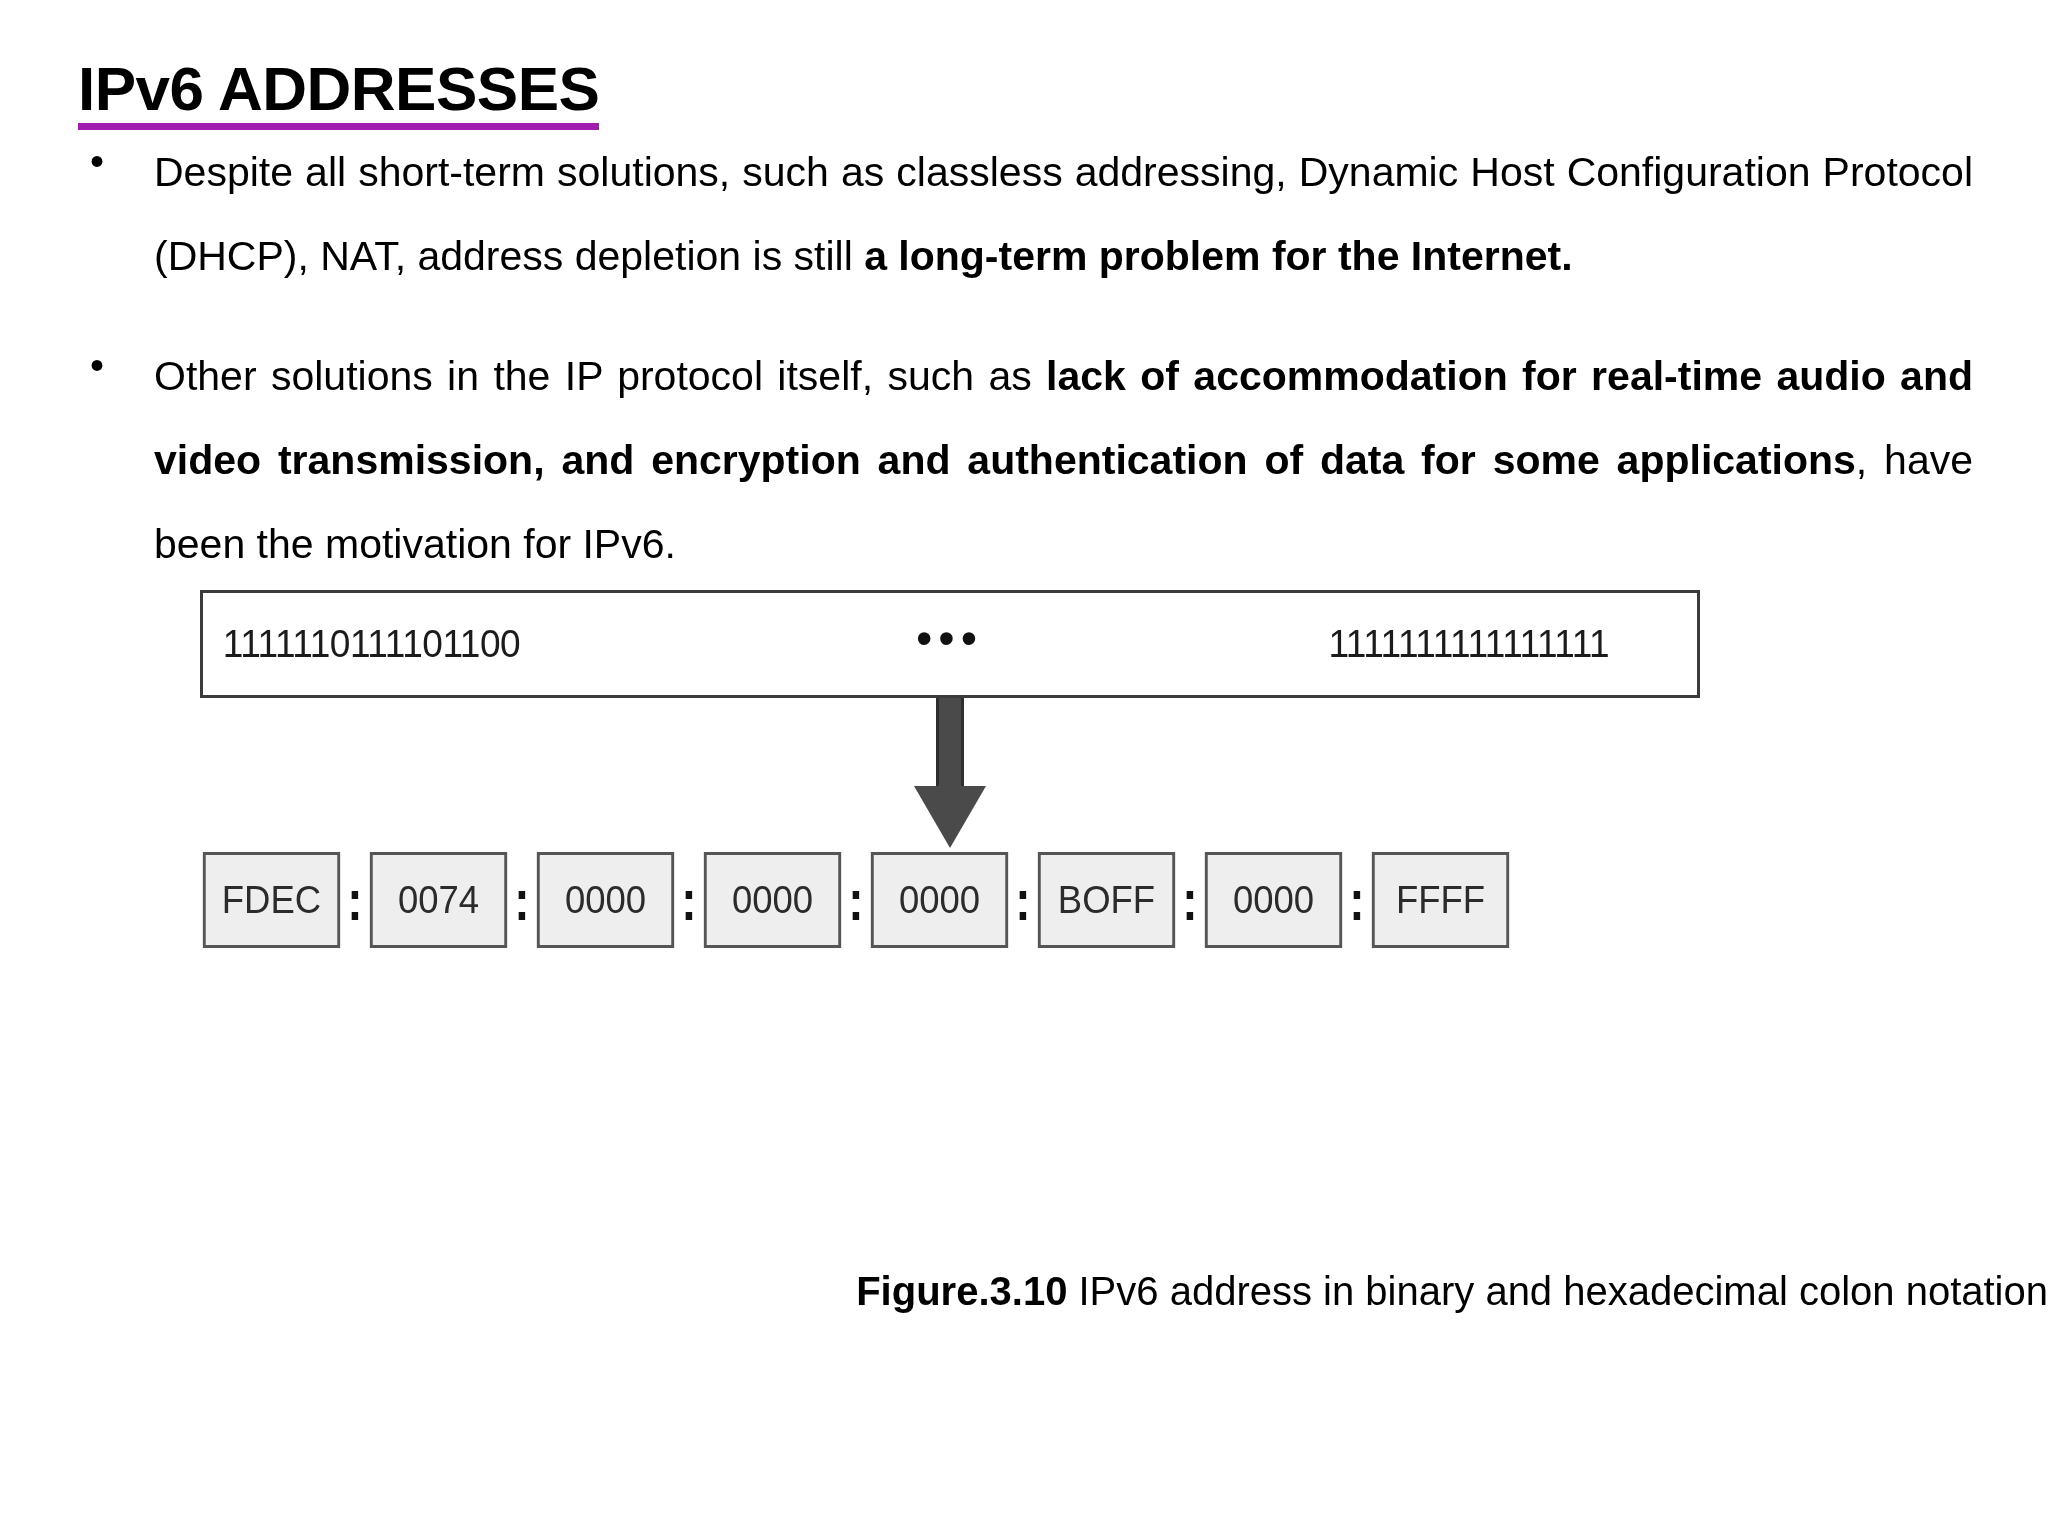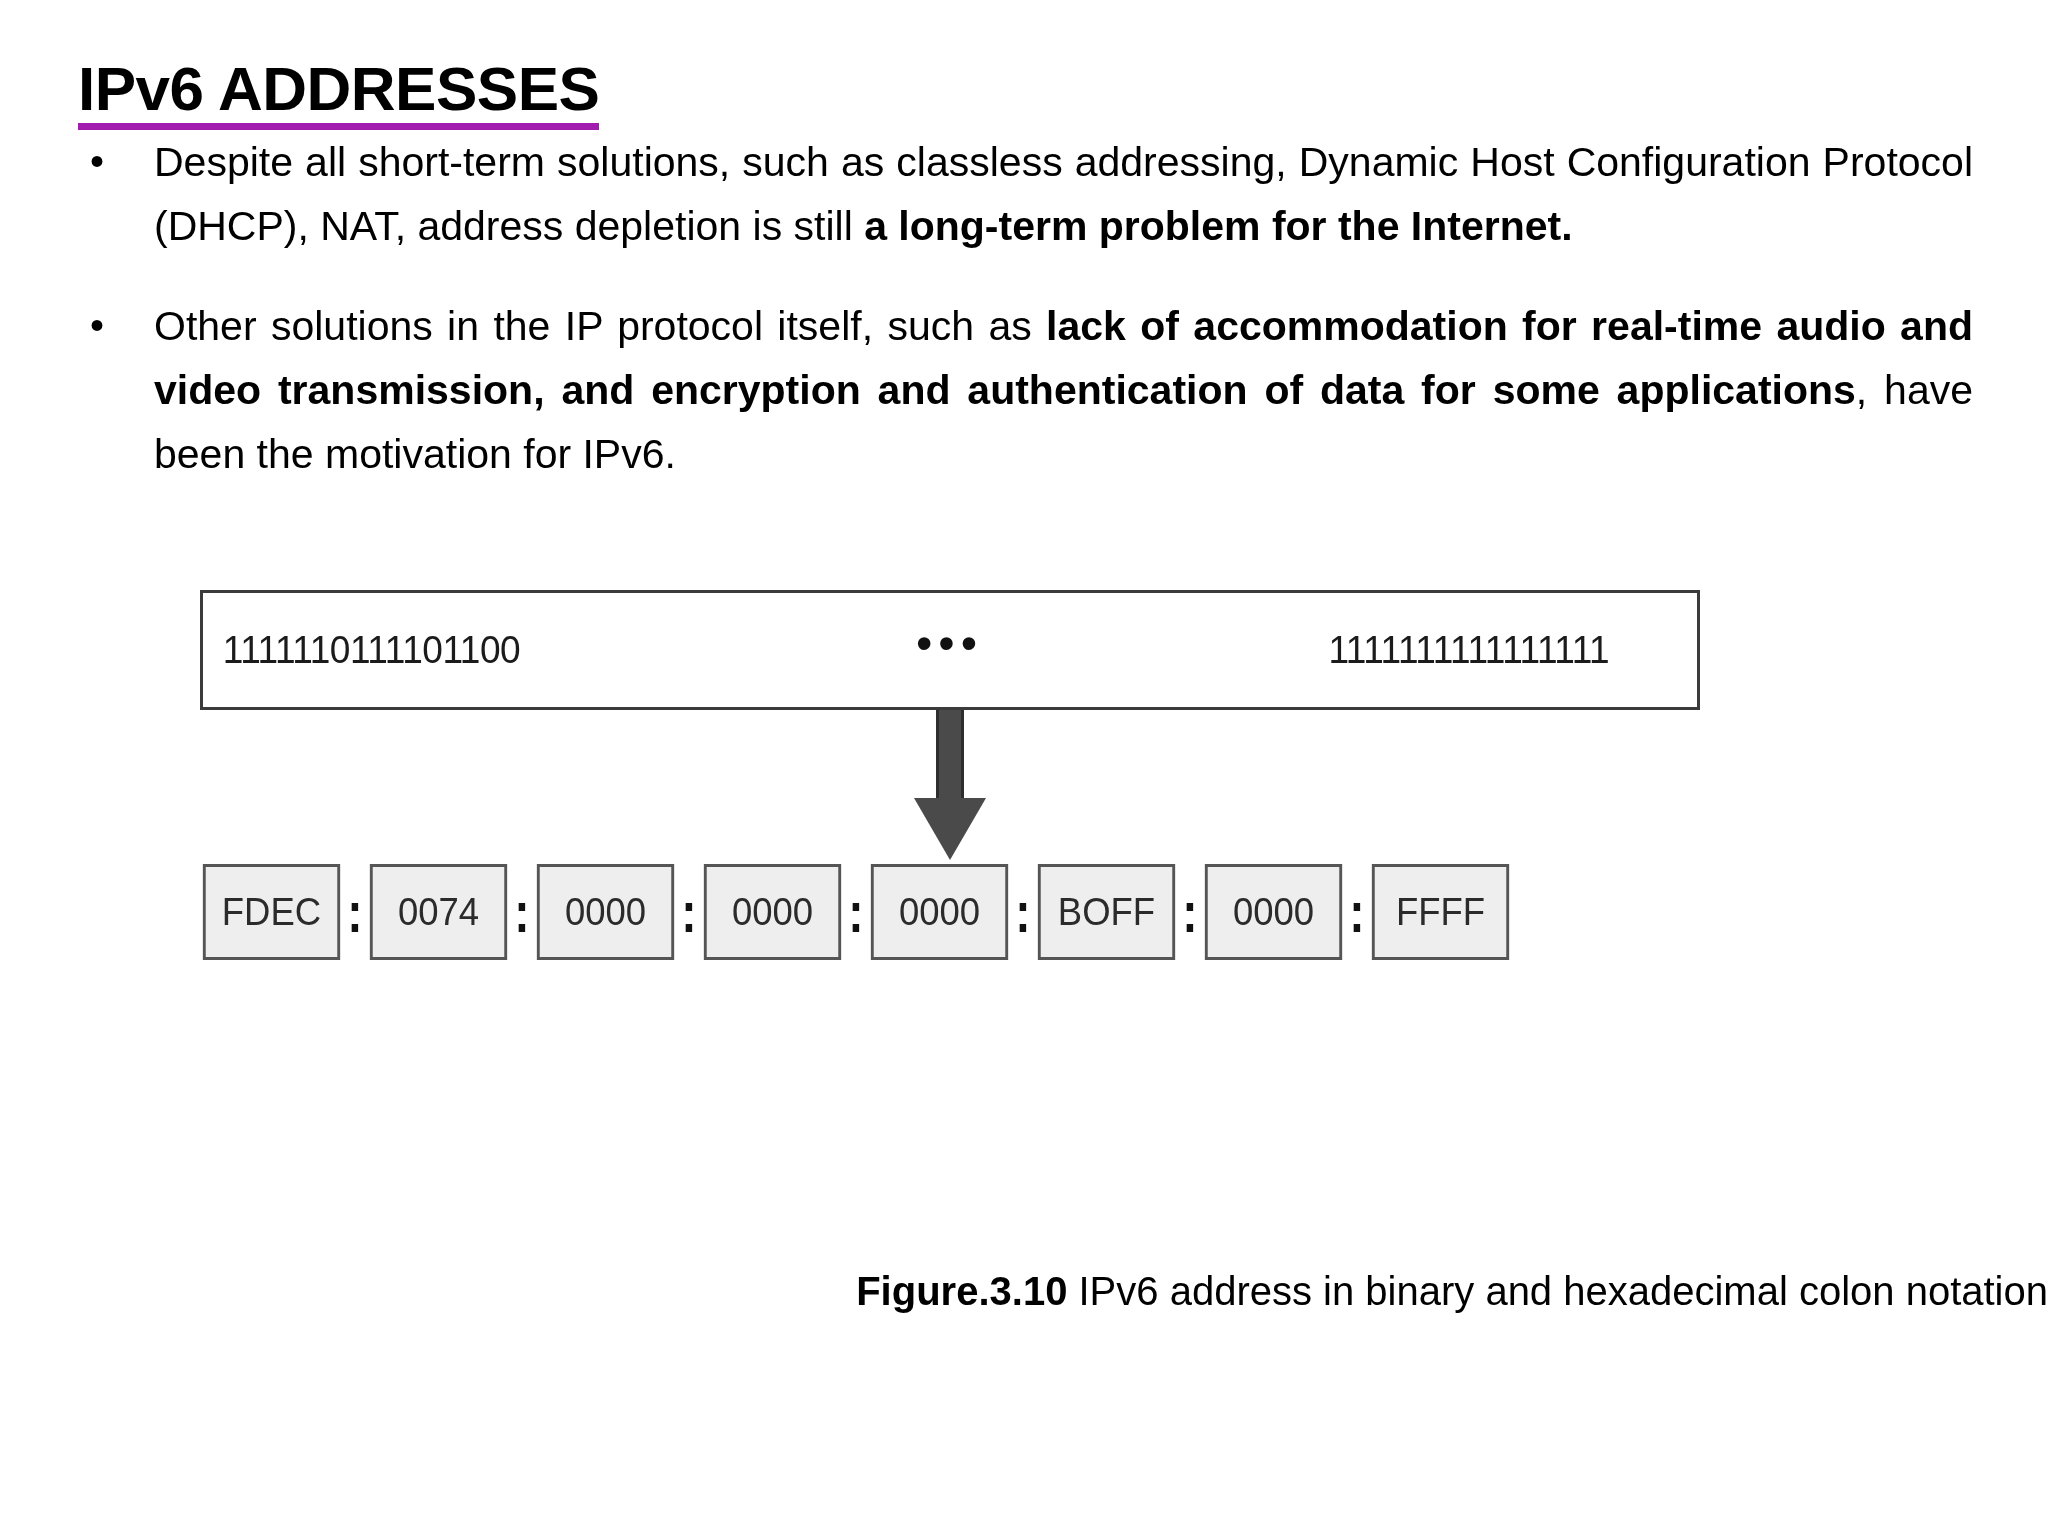--- a/index.html
+++ b/index.html
@@ -59,21 +59,21 @@
     flex: 0 0 76px;
     font-size: 40px;
     line-height: 62px;
     text-align: left;
     padding-left: 12px;
     box-sizing: border-box;
   }
   .bullet-body {
     flex: 1 1 auto;
     font-size: 41px;
-    line-height: 64px;
+    line-height: 84px;
     text-align: justify;
     text-justify: inter-word;
     hyphens: none;
   }
   .bullet-body b { font-weight: bold; }
 
   
   .figure-wrap {
     position: absolute;
     left: 200px;
@@ -127,21 +127,21 @@
     border-top: 10px solid transparent;
     border-bottom: 10px solid transparent;
   }
   .dbl-arrow::before { left: -2px;  border-right: 18px solid #333; }
   .dbl-arrow::after  { right: -2px; border-left: 18px solid #333; }
 
   
   .binary-bar {
     position: relative;
     margin-top: 0px;
-    height: 120px;
+    height: 108px;
     border: 3px solid #3b3b3b;
     background: #ffffff;
     box-sizing: border-box;
   }
   .bin-left, .bin-right {
     position: absolute;
     top: 50%;
     transform: translateY(-50%) scaleX(0.95);
     font-size: 39px;
     letter-spacing: -0.5px;

